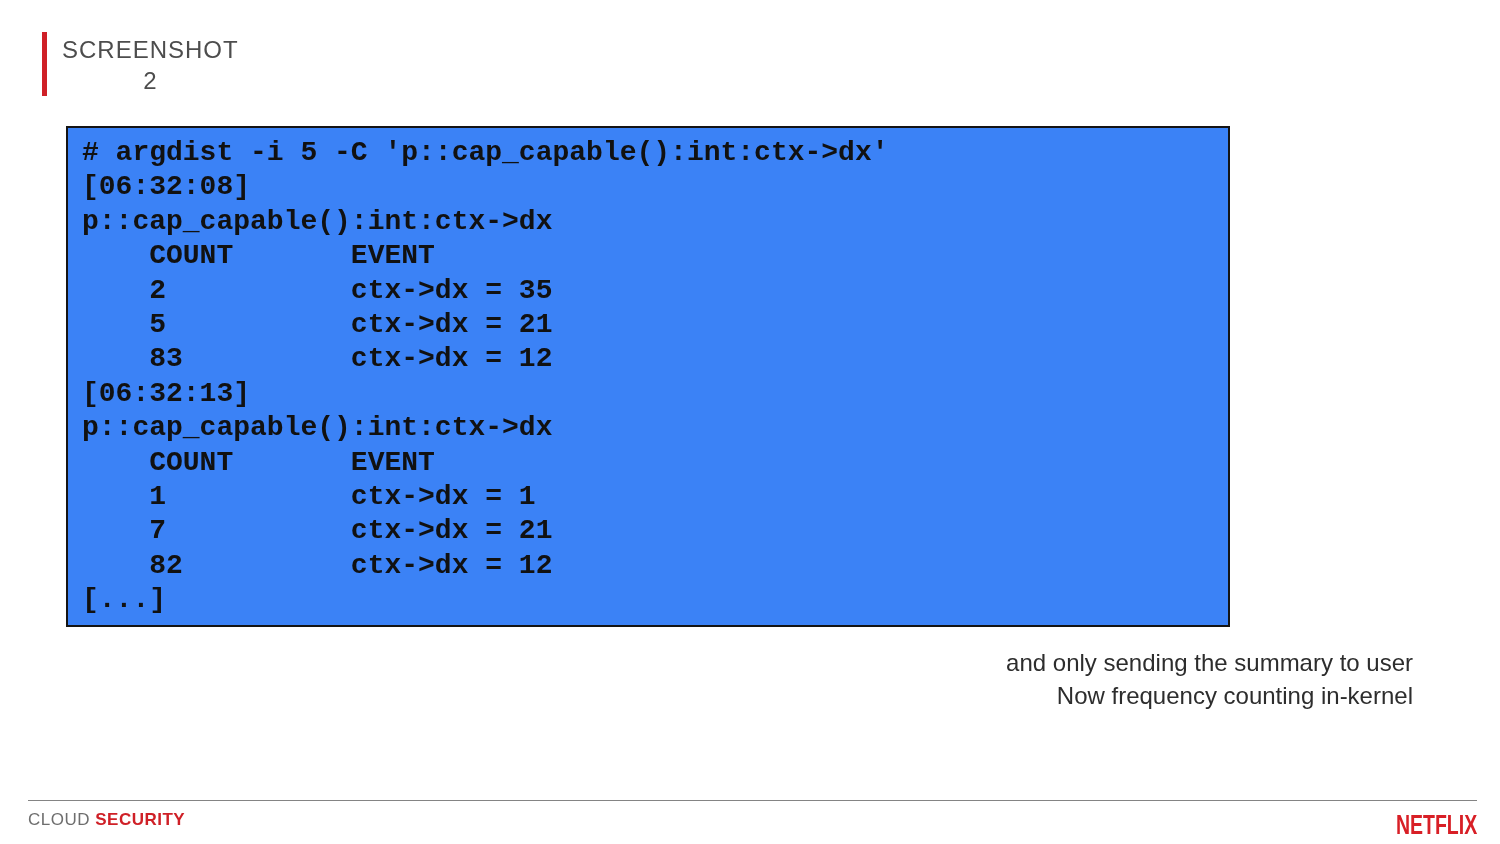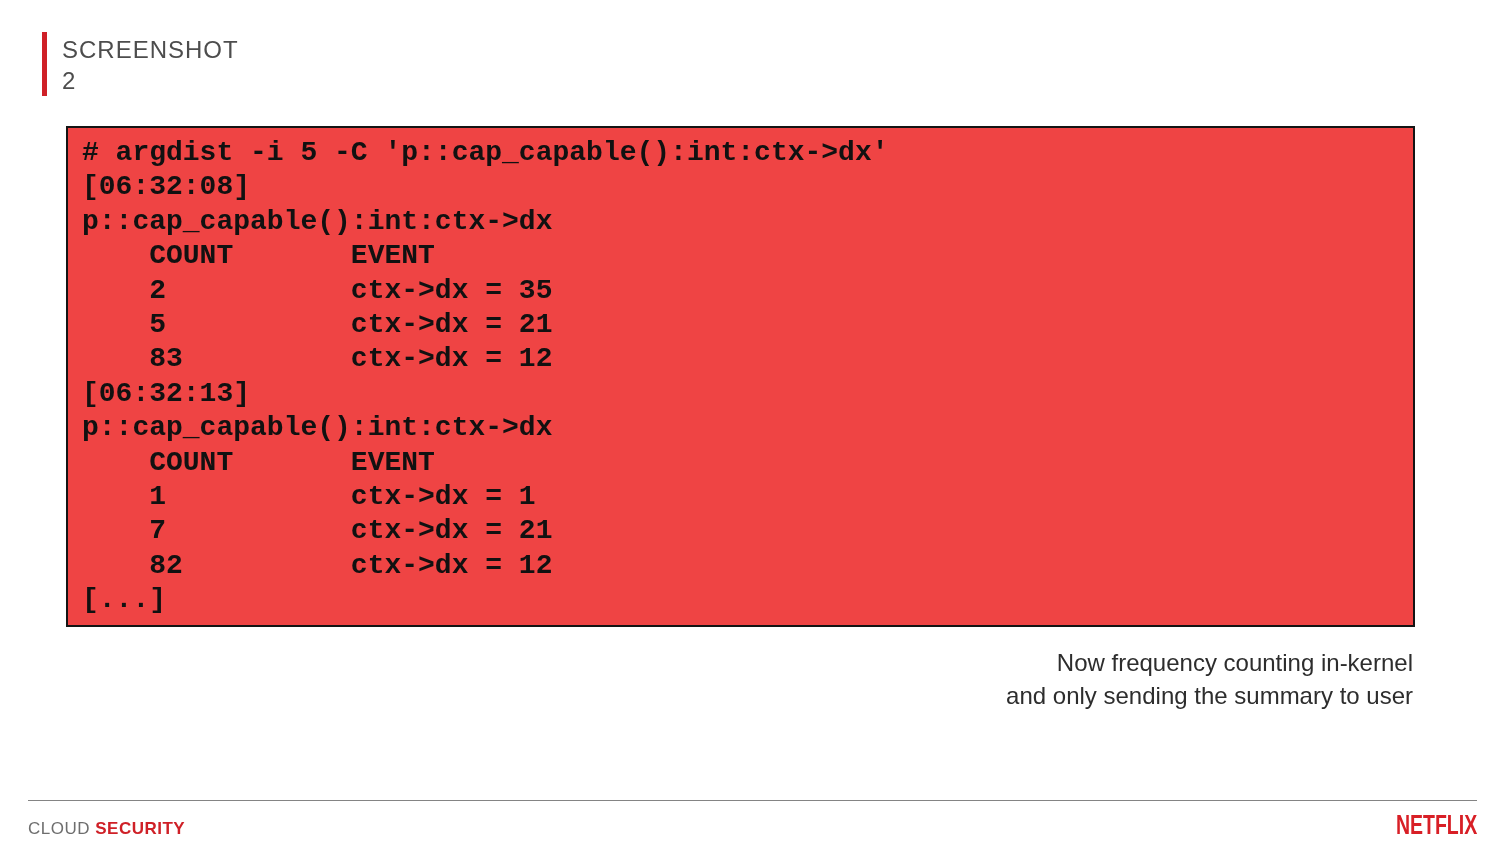--- a/index.html
+++ b/index.html
@@ -13,20 +13,21 @@
     font-family: "Liberation Sans", sans-serif;
   }
 
   
   .header {
     position: absolute;
     left: 42px;
     top: 32px;
     display: flex;
     align-items: stretch;
+    text-align: center;
   }
   .header .accent-bar {
     width: 5px;
     background: #cf2027;
     margin-right: 15px;
   }
   .header .title-block {
     padding-top: 2px;
   }
   .header .title-line {
@@ -34,23 +35,23 @@
     line-height: 31px;
     color: #4d4d4d;
     letter-spacing: 1px;
   }
 
   
   .terminal {
     position: absolute;
     left: 66px;
     top: 126px;
-    width: 1349px;
+    width: 1164px;
     height: 501px;
-    background: #ef4444;
+    background: #3b82f6;
     border: 2px solid #141414;
   }
   .terminal pre {
     margin: 0;
     padding: 8px 14px;
     font-family: "Liberation Mono", "DejaVu Sans Mono", monospace;
     font-weight: bold;
     font-size: 28px;
     line-height: 34.4px;
     color: #111111;
@@ -73,21 +74,21 @@
   
   .footer {
     position: absolute;
     left: 28px;
     top: 800px;
     width: 1449px;
     border-top: 1px solid #848484;
     padding-top: 9px;
     display: flex;
     justify-content: space-between;
-    align-items: flex-end;
+    align-items: flex-start;
   }
   .footer .brand-left {
     font-size: 17px;
     letter-spacing: 0.5px;
   }
   .footer .brand-left .cloud {
     color: #6e6e6e;
     font-weight: 400;
   }
   .footer .brand-left .security {
@@ -127,22 +128,22 @@
 [06:32:13]
 p::cap_capable():int:ctx-&gt;dx
     COUNT       EVENT
     1           ctx-&gt;dx = 1
     7           ctx-&gt;dx = 21
     82          ctx-&gt;dx = 12
 [...]</pre>
   </div>
 
   <div class="notes">
+    <div class="note-line">and only sending the summary to user</div>
     <div class="note-line">Now frequency counting in-kernel</div>
-    <div class="note-line">and only sending the summary to user</div>
   </div>
 
   <div class="footer">
     <div class="brand-left">
       <span class="cloud">CLOUD</span><span> </span><span class="security">SECURITY</span>
     </div>
     <div class="netflix-logo">NETFLIX</div>
   </div>
 
 </div>

